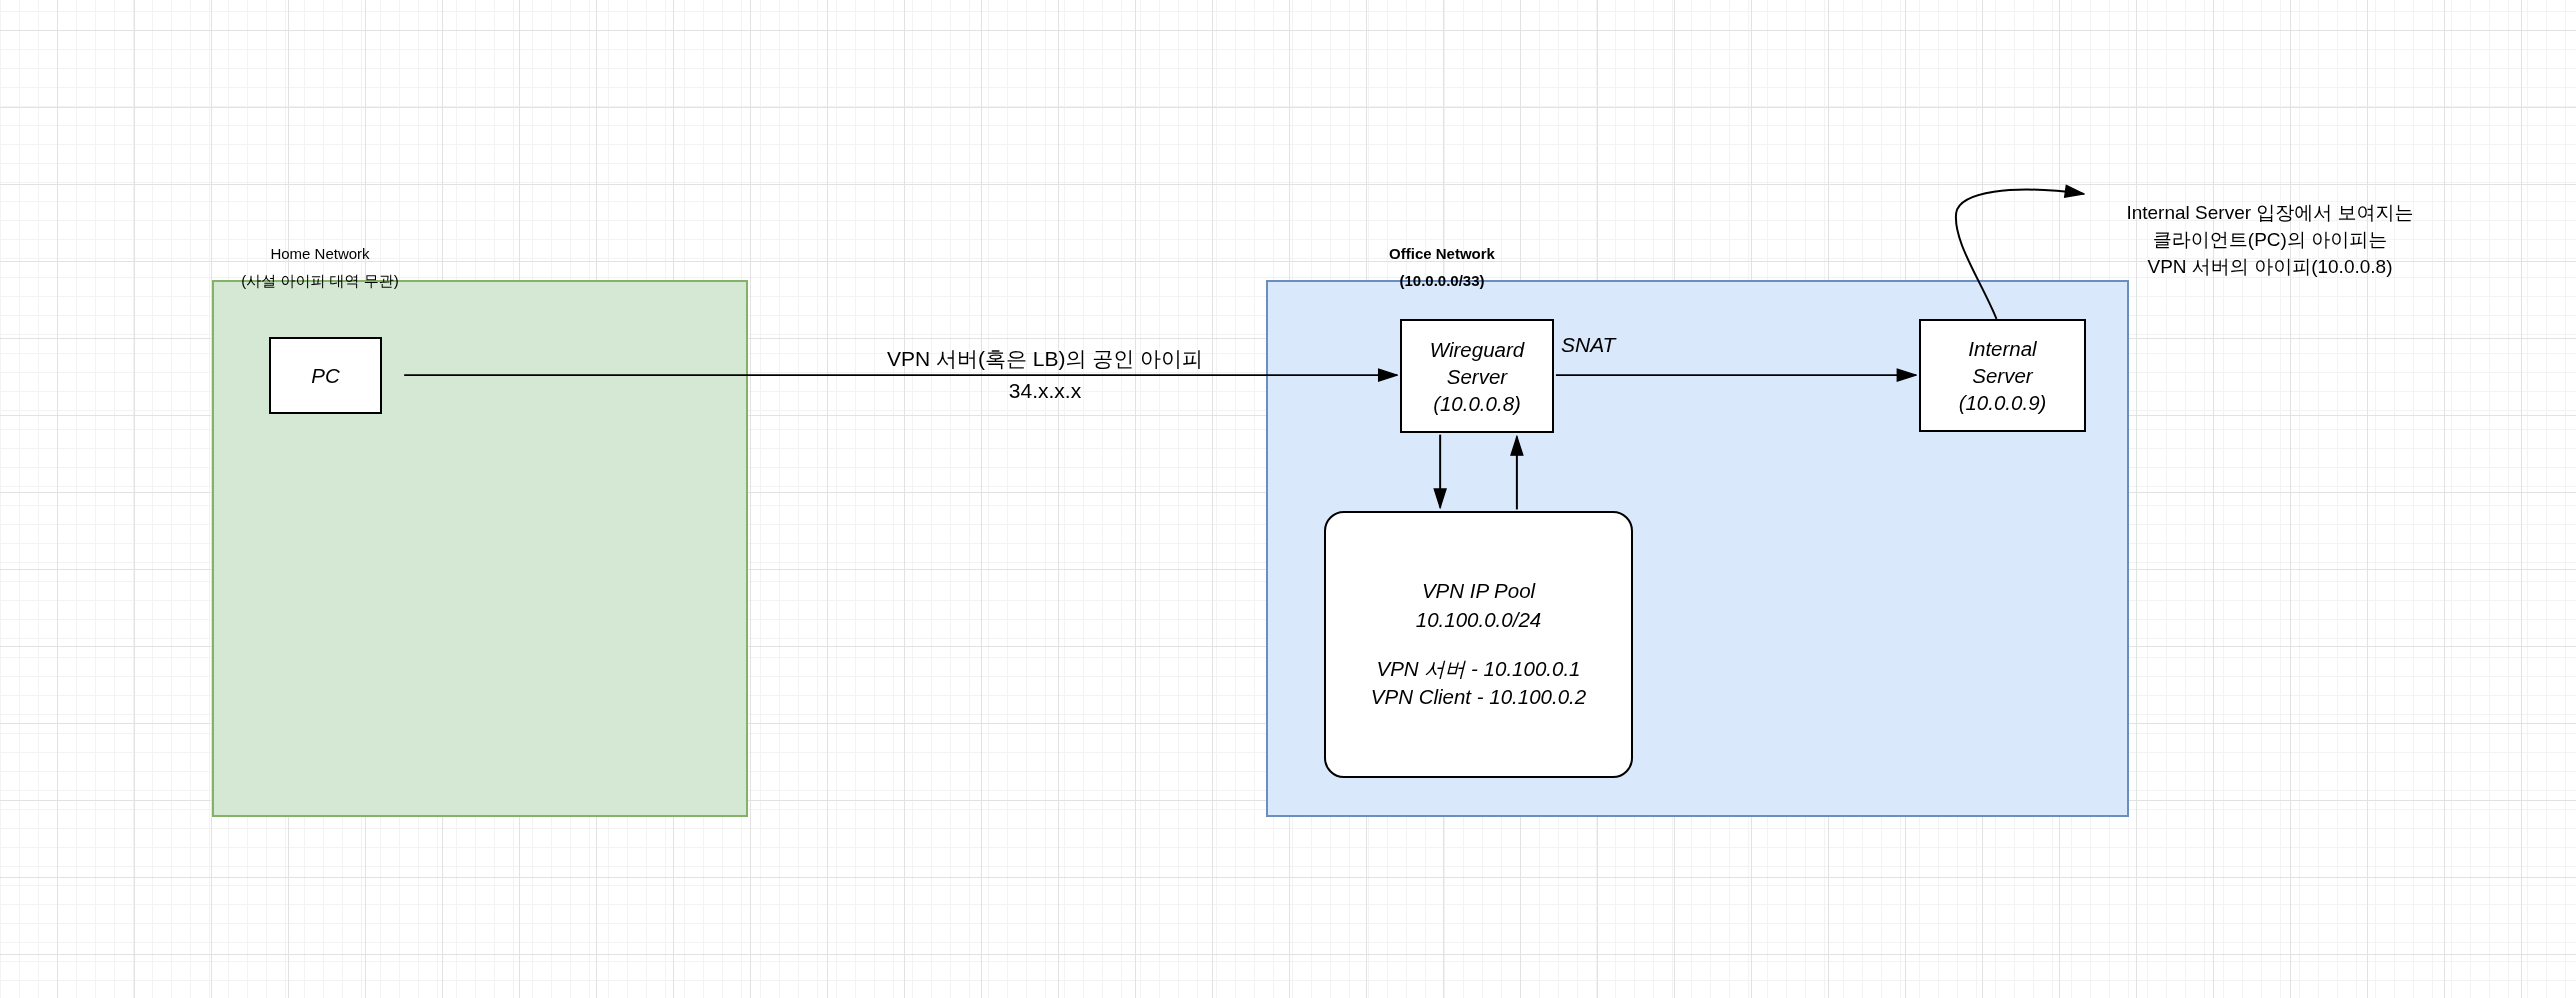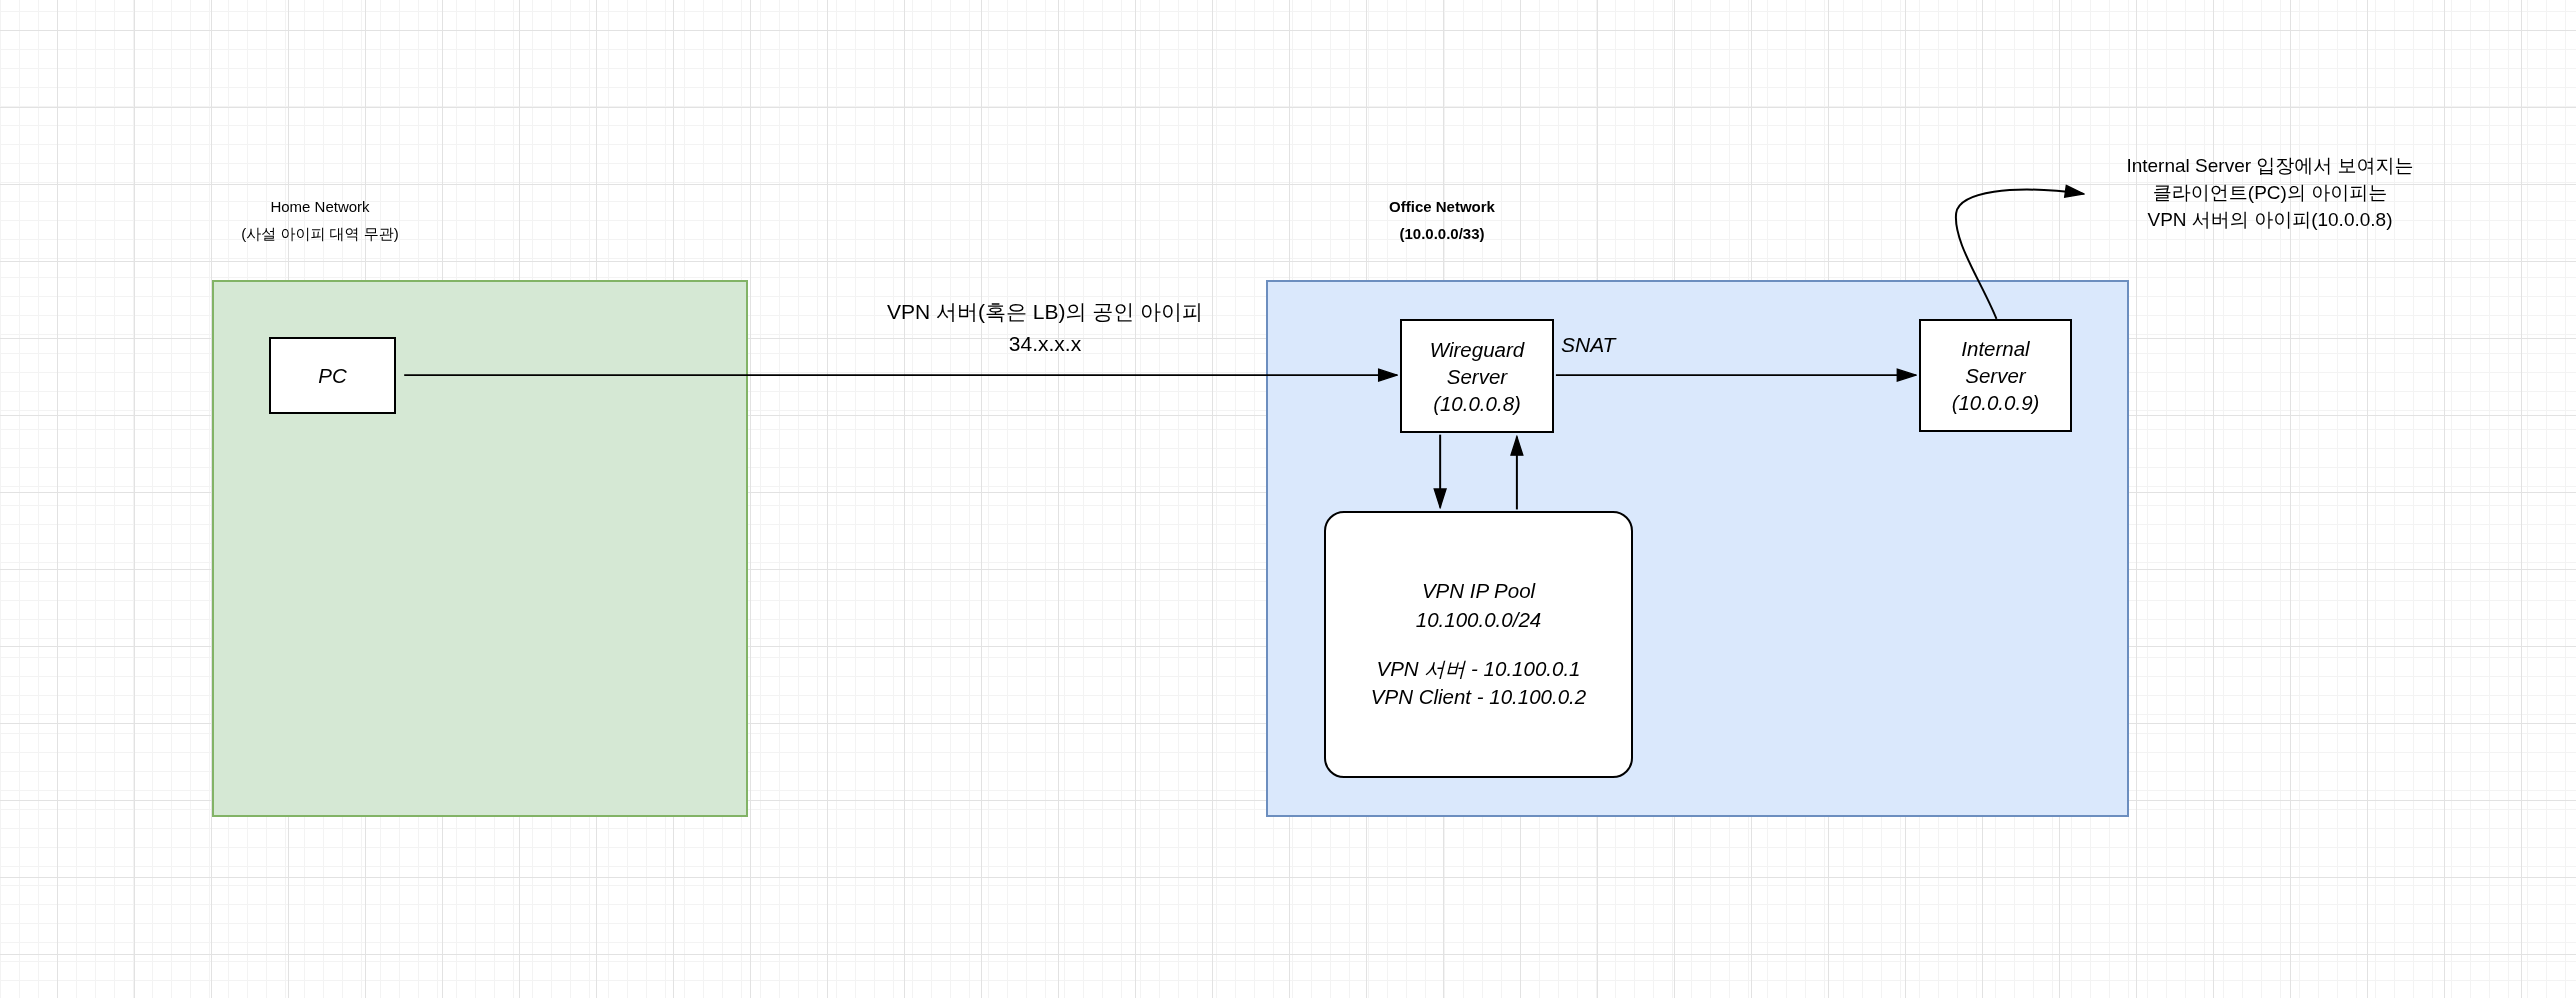--- a/index.html
+++ b/index.html
@@ -20,26 +20,26 @@
   }
   .region{position:absolute;box-sizing:border-box;border:2px solid;}
   .region-home{left:212px;top:280px;width:536px;height:537px;background:#d5e8d4;border-color:#82b366;}
   .region-office{left:1266px;top:280px;width:863px;height:537px;background:#dae8fc;border-color:#6c8ebf;}
   .node{
     position:absolute;box-sizing:border-box;
     background:#ffffff;border:2px solid #000;
     display:flex;flex-direction:column;justify-content:center;align-items:center;
     text-align:center;font-size:20.5px;line-height:27px;
   }
-  .node-pc{left:269px;top:337px;width:127px;height:77px;}
+  .node-pc{left:269px;top:337px;width:113px;height:77px;}
   .node-wireguard{left:1400px;top:319px;width:154px;height:114px;}
-  .node-internal{left:1919px;top:319px;width:153px;height:113px;}
+  .node-internal{left:1919px;top:319px;width:167px;height:113px;}
   .node-pool{left:1324px;top:511px;width:309px;height:267px;border-radius:20px;line-height:28.4px;}
   .node-line{min-height:1em;font-style:italic;}
-  .txt{position:absolute;text-align:center;white-space:nowrap;transform:translateX(-50%);}
+  .txt{position:absolute;text-align:center;white-space:nowrap;transform:translateX(-50%);margin-top:47px;}
   .region-title{font-size:15px;line-height:26.5px;}
   .edge-label{font-size:21px;line-height:32px;}
   .snat-label{position:absolute;left:1561px;top:332px;font-size:21px;line-height:26.5px;white-space:nowrap;font-style:italic;}
   .annotation{font-size:19px;line-height:27px;}
   .connectors{position:absolute;left:0;top:0;pointer-events:none;}
 </style>
 </head>
 <body>
 
 <div class="canvas">

